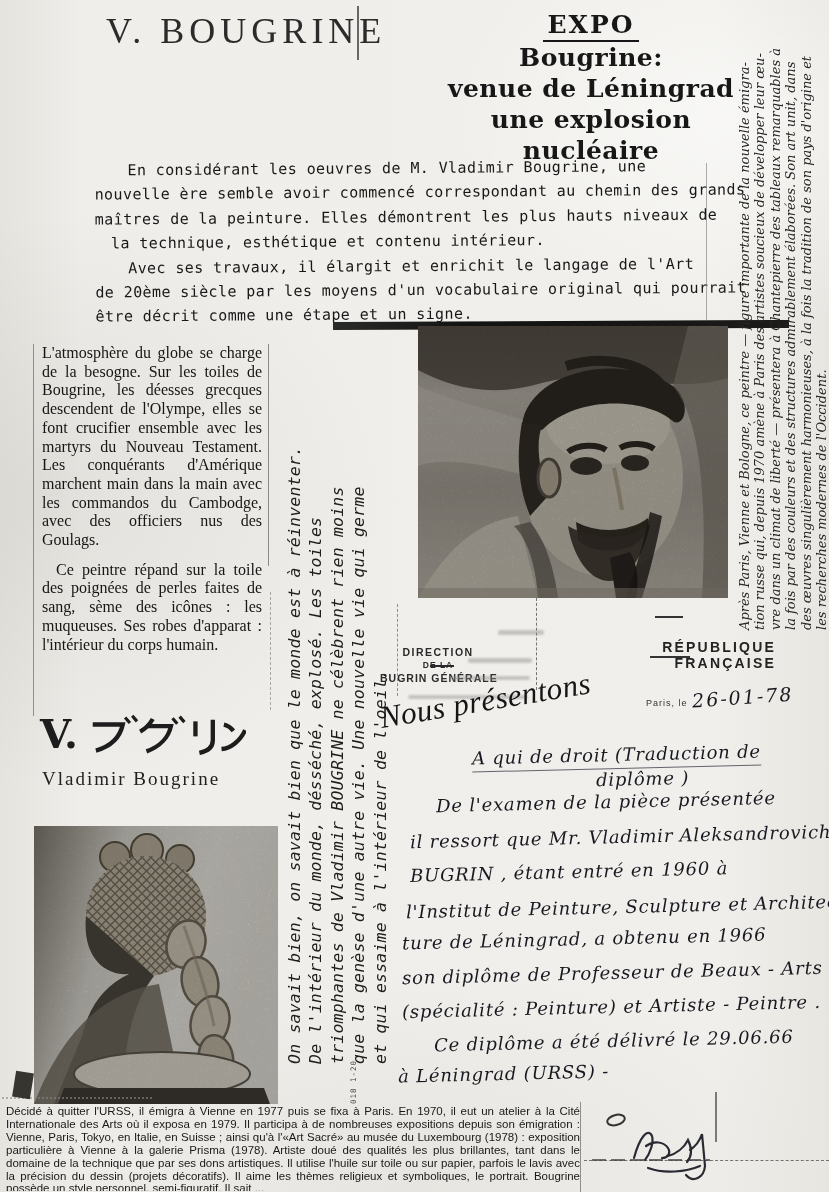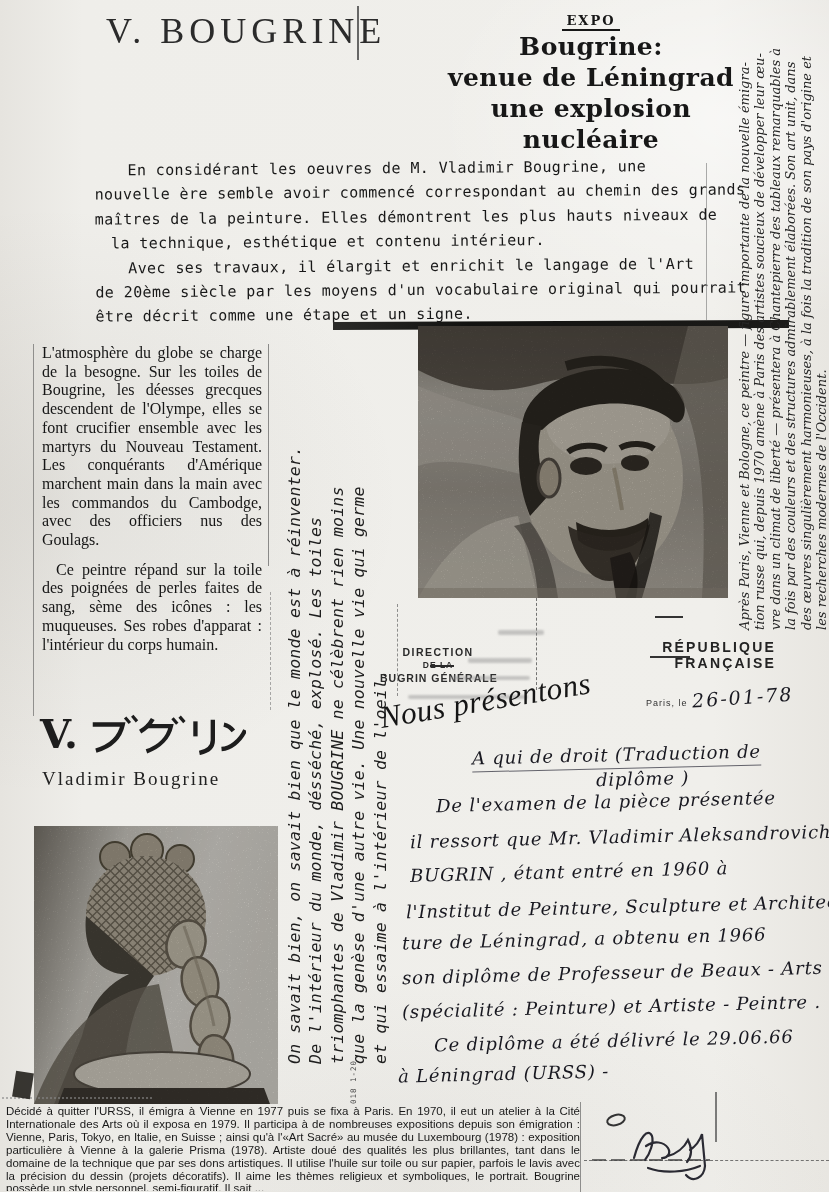--- a/index.html
+++ b/index.html
@@ -9,21 +9,21 @@
       radial-gradient(500px 420px at 6% 42%, rgba(110,105,95,.10), rgba(110,105,95,0) 70%),
       radial-gradient(600px 300px at 50% 99%, rgba(120,115,105,.08), rgba(120,115,105,0) 70%),
       linear-gradient(90deg,#e6e4df,#efeeea 10%,#f0efeb 86%,#e8e6e1),#eeede8;
     font-family:"Liberation Serif",serif;}
   .abs{position:absolute;}
   
   .masthead{left:106px;top:10px;font-size:36px;letter-spacing:5px;color:#2b2b2b;font-family:"Liberation Serif",serif;}
   .mast-rule{left:357px;top:6px;width:2px;height:54px;background:#3a3a3a;opacity:.75;}
   
   .expo{left:440px;top:10px;width:302px;text-align:center;font-family:"DejaVu Serif",serif;color:#171717;}
-  .expo .kicker{font-size:13px;font-weight:bold;letter-spacing:2px;display:inline-block;border-bottom:2px solid #171717;padding:0 4px 1px;}
+  .expo .kicker{font-size:25px;font-weight:bold;letter-spacing:2px;display:inline-block;border-bottom:2px solid #171717;padding:0 4px 1px;}
   .expo .xl{font-size:25px;font-weight:bold;letter-spacing:.5px;line-height:31px;}
   .expo .xl:first-of-type{margin-top:5px;}
   
   .lead{left:95px;top:156px;transform:rotate(-.45deg);font-family:"DejaVu Sans Mono","Liberation Mono",monospace;
         font-size:15px;letter-spacing:.4px;color:#181818;}
   .lead .ln{line-height:24.4px;white-space:nowrap;}
   .lead .i1{margin-left:33px;} .lead .i2{margin-left:16px;}
   .vline-lead{left:706px;top:163px;width:1px;height:157px;background:#777;opacity:.6;}
   .bar{left:333px;top:321px;width:456px;height:8px;background:linear-gradient(90deg,#2a2a28,#121210 30%,#1c1b19);transform:rotate(-.25deg);}
   

